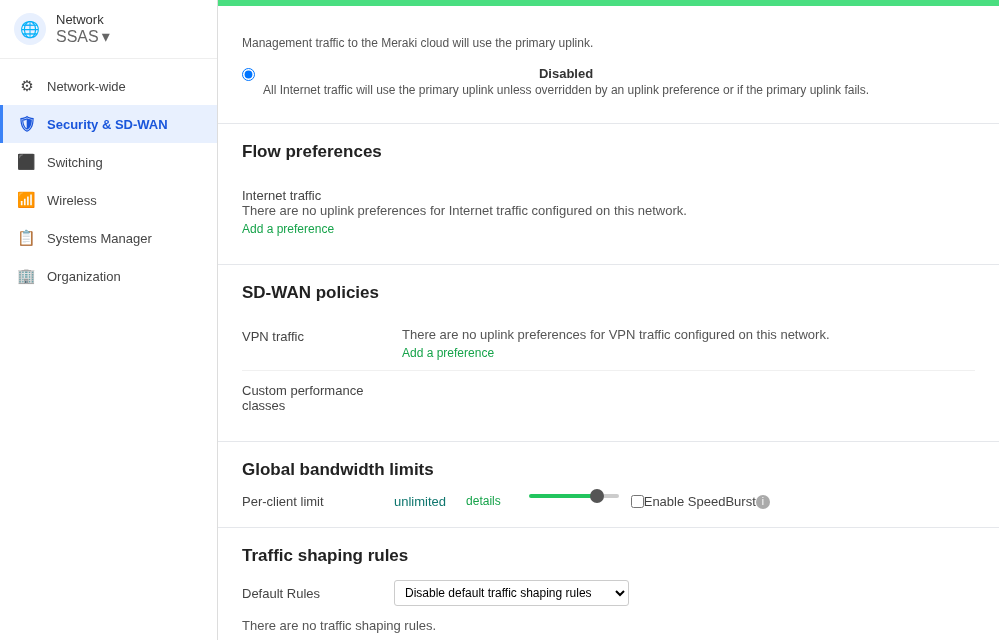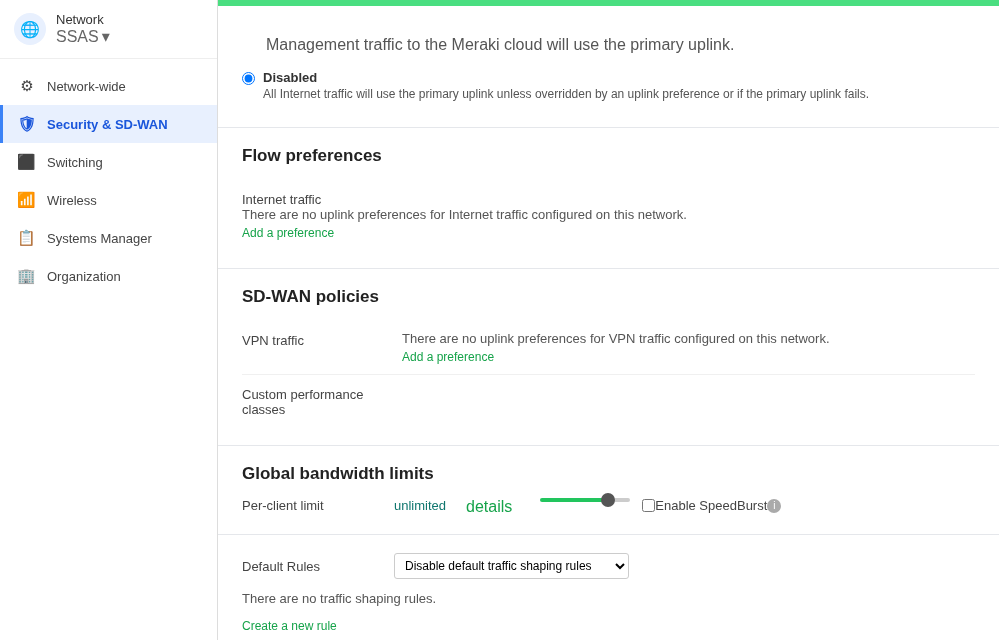--- a/index.html
+++ b/index.html
@@ -72,31 +72,30 @@
     }
 
     .section {
       border-bottom: 1px solid #e5e7eb;
       padding: 18px 24px;
     }
     .section:last-child { border-bottom: none; }
 
     .section-intro {
       padding: 12px 24px 0 24px;
-      font-size: 16px;
+      font-size: 12px;
       color: #555;
-      margin-left: 24px;
     }
 
     .radio-row {
       display: flex; align-items: flex-start; gap: 8px;
       padding: 10px 24px;
     }
     .radio-row input[type="radio"] { margin-top: 2px; }
-    .radio-label { font-weight: bold; font-size: 13px; }
+    .radio-label { font-weight: bold; font-size: 13px; text-align: center; }
     .radio-desc { font-size: 12px; color: #555; margin-top: 2px; }
 
     .section-title {
       font-size: 17px;
       font-weight: bold;
       color: #222;
       margin-bottom: 14px;
     }
 
     .pref-row {
@@ -118,21 +117,21 @@
     .sdwan-section { padding: 18px 24px; }
 
     .bandwidth-section { padding: 18px 24px; border-top: 1px solid #e5e7eb; }
 
     .bandwidth-row {
       display: flex; align-items: flex-start; gap: 12px;
       margin-top: 8px;
     }
     .bandwidth-label { width: 140px; font-size: 13px; color: #444; }
     .bandwidth-value { font-size: 13px; color: #0f766e; margin-right: 8px; }
-    .details-link { color: #16a34a; font-size: 16px; text-decoration: none; cursor: pointer; margin-right: 16px; }
+    .details-link { color: #16a34a; font-size: 12px; text-decoration: none; cursor: pointer; margin-right: 16px; }
 
     .slider-container { display: flex; align-items: center; }
     .slider {
       -webkit-appearance: none;
       width: 90px;
       height: 4px;
       background: linear-gradient(to right, #22c55e 80%, #ccc 80%);
       border-radius: 2px;
       outline: none;
       cursor: pointer;
@@ -271,20 +270,21 @@
         </div>
         <div class="speedburst-container">
           <input type="checkbox" style="">
           <label>Enable SpeedBurst</label>
           <span class="info-icon">i</span>
         </div>
       </div>
     </div>
 
     <div class="traffic-shaping-section">
+      <div class="section-title">Traffic shaping rules</div>
       <div class="default-rules-row">
         <div class="default-rules-label">Default Rules</div>
         <select class="select-dropdown">
           <option>Disable default traffic shaping rules</option>
           <option>Enable default traffic shaping rules</option>
         </select>
       </div>
       <div class="no-rules-text">There are no traffic shaping rules.</div>
       <a class="new-rule-link">Create a new rule</a>
     </div>

